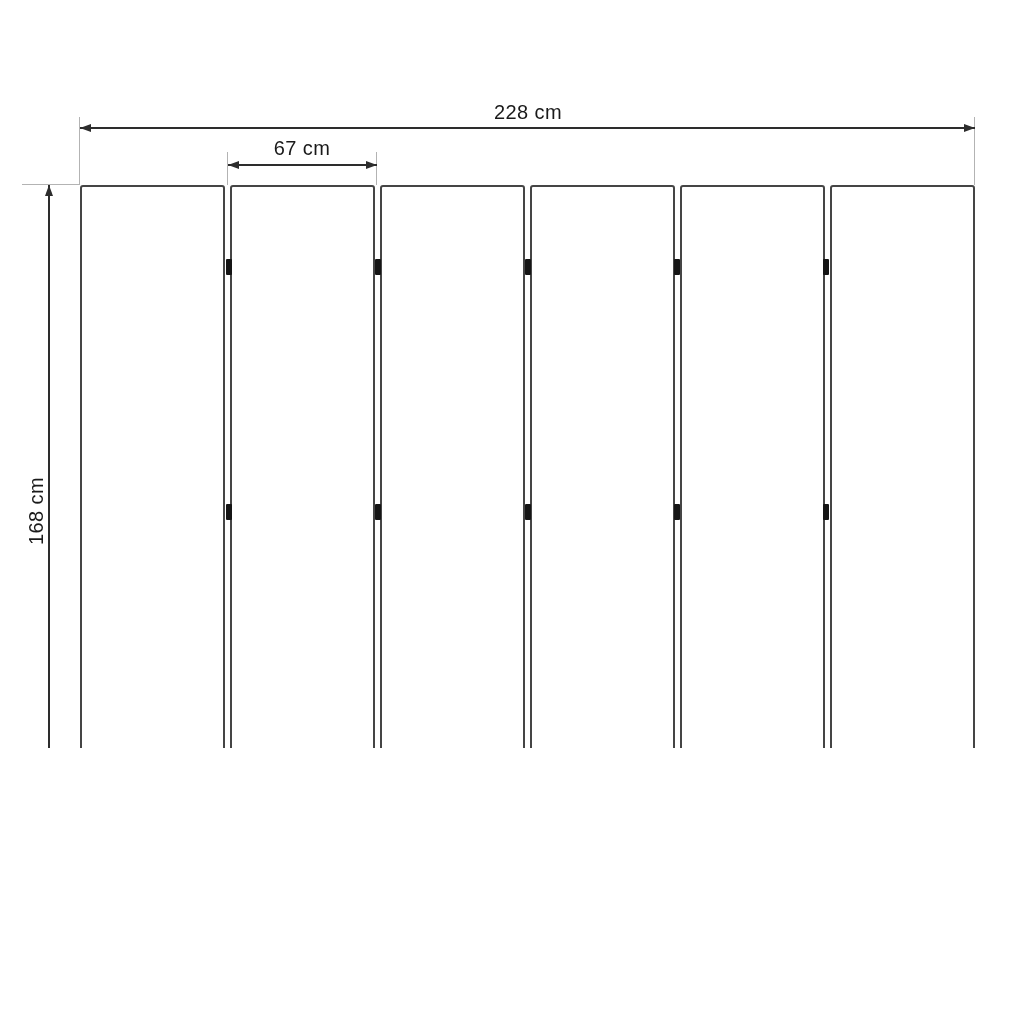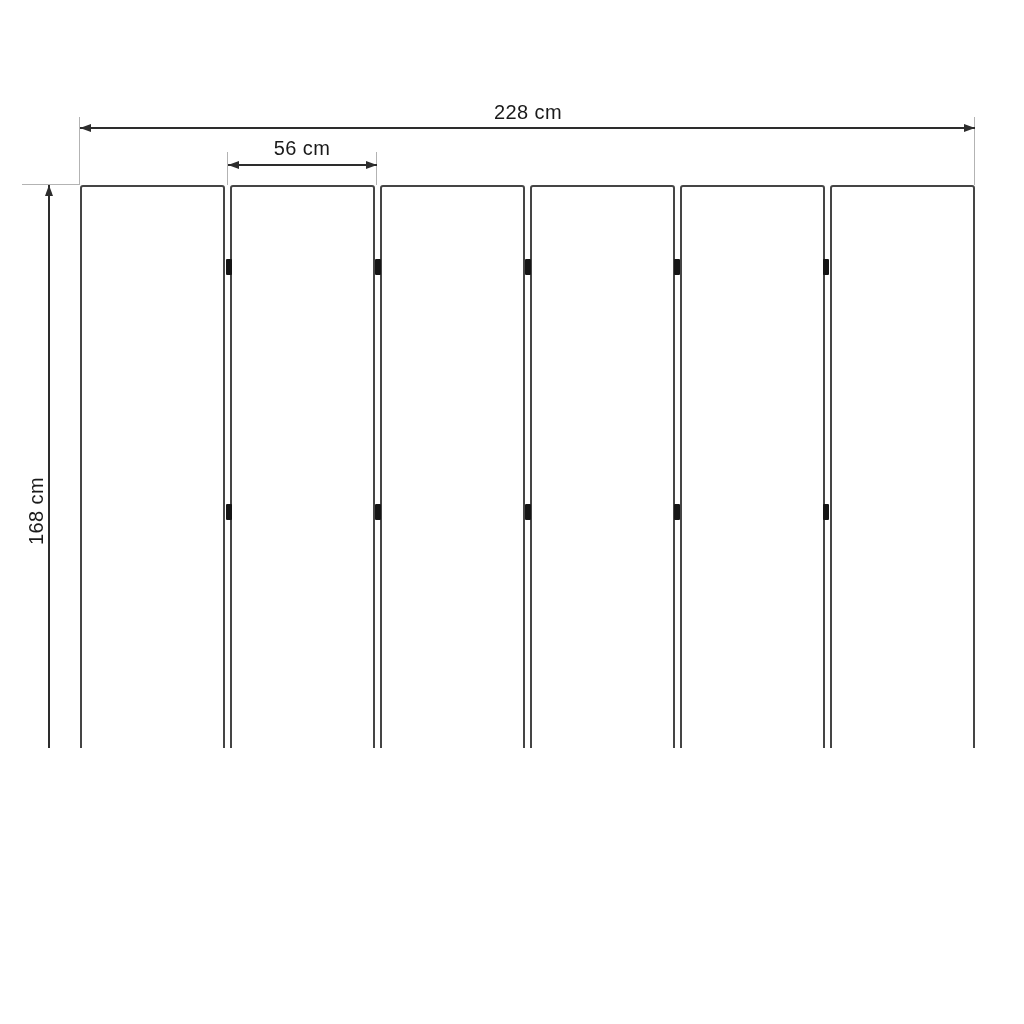--- a/index.html
+++ b/index.html
@@ -99,21 +99,21 @@
   <div class="ext-v" style="left:974px;top:117px;height:68px"></div>
   <div class="ext-v" style="left:227px;top:152px;height:33px"></div>
   <div class="ext-v" style="left:376px;top:152px;height:33px"></div>
   <div class="ext-h" style="left:22px;top:184px;width:58px"></div>
   <div class="ext-h" style="left:22px;top:837px;width:58px"></div>
 
   <div class="dim-h" style="left:80px;top:127px;width:895px"></div>
   <div class="dim-label" style="left:528px;top:112px">228 cm</div>
 
   <div class="dim-h" style="left:228px;top:164px;width:149px"></div>
-  <div class="dim-label" style="left:302px;top:148px">56 cm</div>
+  <div class="dim-label" style="left:302px;top:148px">67 cm</div>
 
   <div class="dim-v" style="left:48px;top:185px;height:653px"></div>
   <div class="dim-label rot" style="left:36px;top:511px">168 cm</div>
 
   <div class="panels-row">
       <div class="panel"></div>
       <div class="panel"></div>
       <div class="panel"></div>
       <div class="panel"></div>
       <div class="panel"></div>

